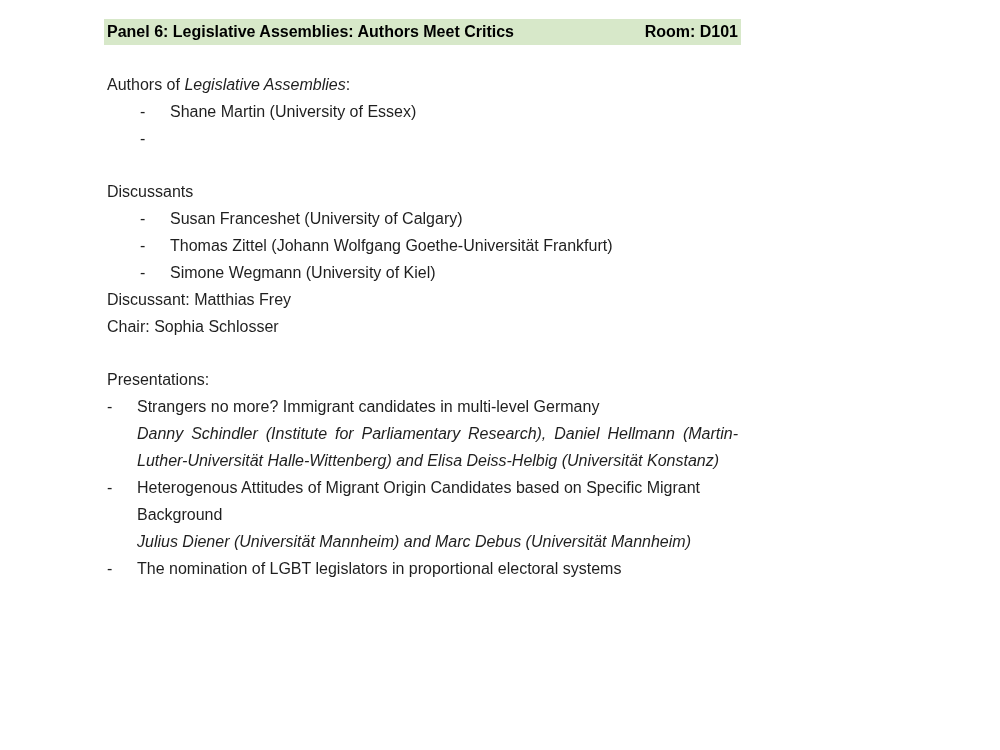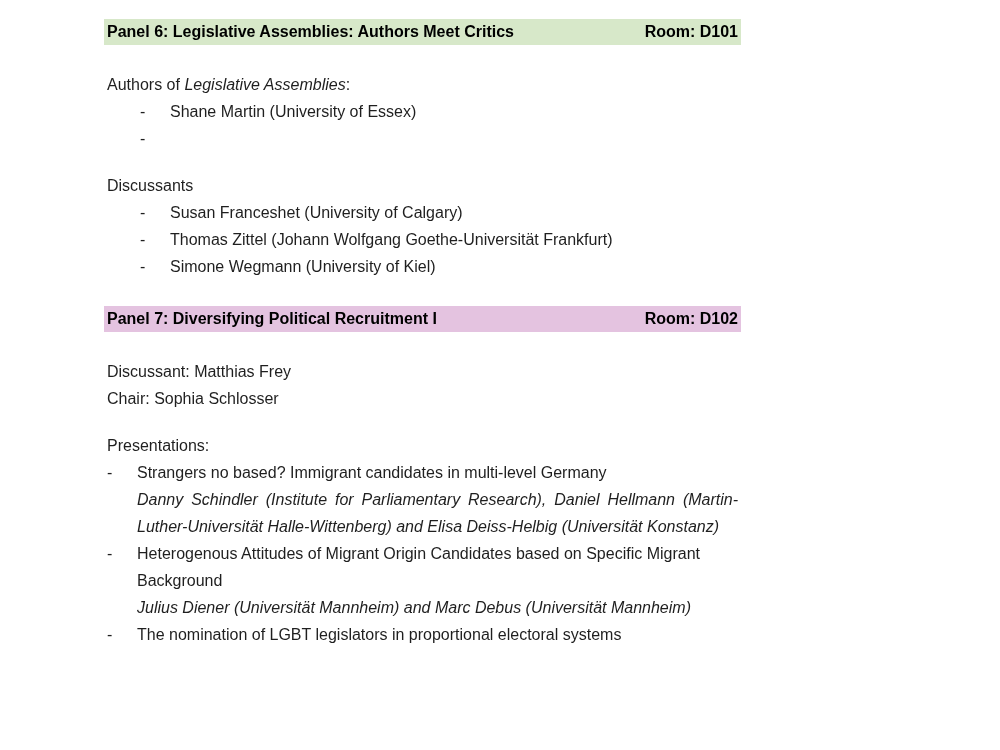--- a/index.html
+++ b/index.html
@@ -27,21 +27,21 @@
     align-items: center;
     font-weight: 700;
     color: #000000;
     height: 26px;
     line-height: 26px;
     margin: 0 -3px 26px -3px;
     padding: 0 3px;
   }
   .panel-header.gap-before { margin-top: 26px; }
   .line { line-height: 27px; }
-  .gap-before { margin-top: 20px; }
+  .gap-before { margin-top: 26px; }
   .li {
     display: flex;
     line-height: 27px;
   }
   .indent-1 { padding-left: 33px; }      
   .dash {
     flex: 0 0 30px;                      
   }
   .pres-title { flex: 1; }
   .pres-authors {
@@ -90,36 +90,32 @@
         <span>Thomas Zittel (Johann Wolfgang Goethe-Universität Frankfurt)</span>
       </div>
       <div class="li indent-1">
         <span class="dash">-</span>
         <span>Simone Wegmann (University of Kiel)</span>
       </div>
     </div>
   </section>
 
   <section>
-    <header class="panel-header gap-before" style="background: rgb(228, 195, 224);">
-      <span>Panel 7: Diversifying Political Recruitment I</span>
-      <span>Room: D102</span>
-    </header>
 
     <div class="line">Discussant: Matthias Frey</div>
     <div class="line">Chair: Sophia Schlosser</div>
 
     <div class="line gap-before">Presentations:</div>
 
     <div>
 
       <div>
         <div class="li">
           <span class="dash">-</span>
-          <span class="pres-title">Strangers no based? Immigrant candidates in multi-level Germany</span>
+          <span class="pres-title">Strangers no more? Immigrant candidates in multi-level Germany</span>
         </div>
         <div class="pres-authors">Danny Schindler (Institute for Parliamentary Research), Daniel Hellmann (Martin-Luther-Universität Halle-Wittenberg) and Elisa Deiss-Helbig (Universität Konstanz)</div>
       </div>
 
       <div>
         <div class="li">
           <span class="dash">-</span>
           <span class="pres-title">Heterogenous Attitudes of Migrant Origin Candidates based on Specific Migrant Background</span>
         </div>
         <div class="pres-authors">Julius Diener (Universität Mannheim) and Marc Debus (Universität Mannheim)</div>

